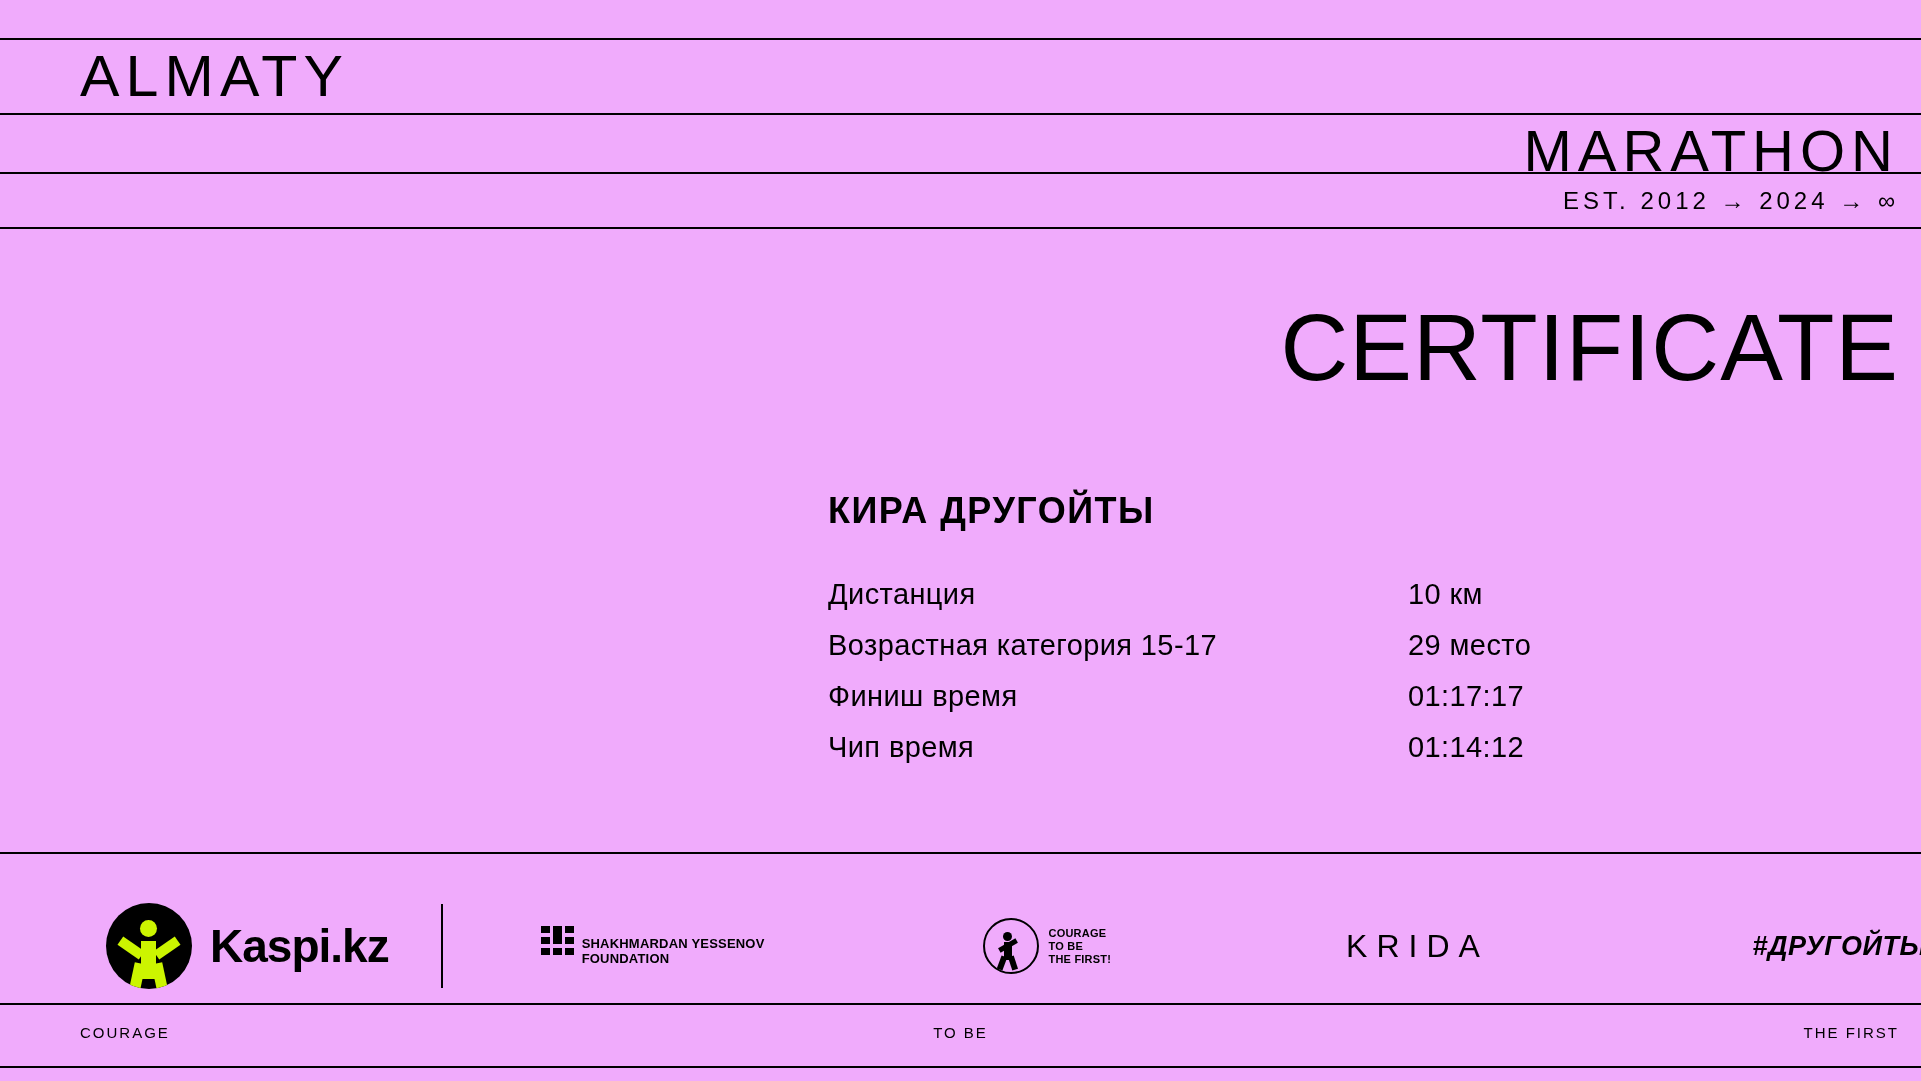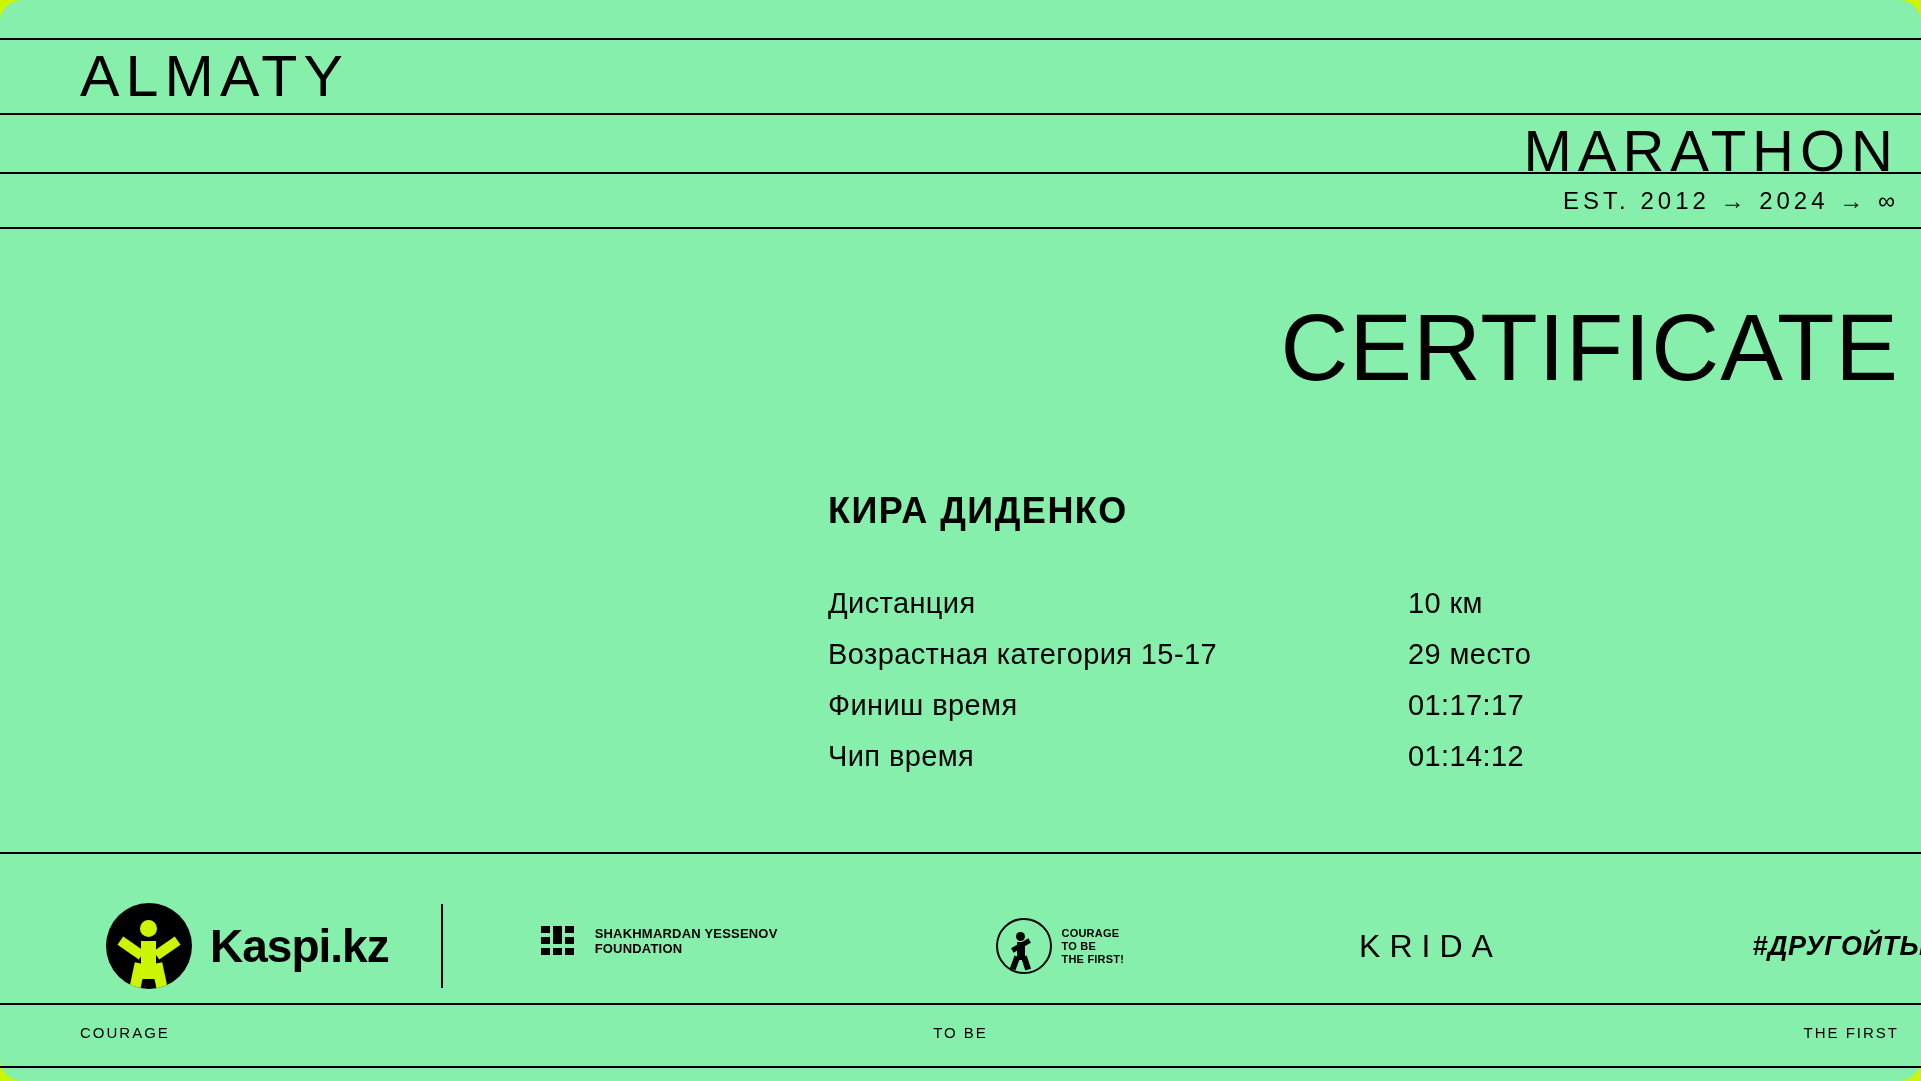--- a/index.html
+++ b/index.html
@@ -11,22 +11,21 @@
     width: 1921px;
     height: 1081px;
     overflow: hidden;
     font-family: "Liberation Sans", sans-serif;
     color: #000;
     position: relative;
   }
   .certificate {
     position: absolute;
     inset: 0;
-    background: #86efac;
-    border-radius: 22px;
+    background: #f0abfc;
   }
 
   
   .rule {
     position: absolute;
     left: 0;
     width: 100%;
     height: 2px;
     background: #000;
   }
@@ -94,21 +93,21 @@
 
   
   .results {
     position: absolute;
     left: 828px;
     top: 578px;
     width: 840px;
   }
   .result-row {
     display: flex;
-    align-items: center;
+    align-items: flex-start;
     height: 51px;
   }
   .result-label {
     width: 580px;
     font-size: 29px;
     letter-spacing: 0.4px;
   }
   .result-value {
     font-size: 29px;
     letter-spacing: 0.4px;
@@ -200,22 +199,22 @@
   }
   .divider-v {
     width: 2px;
     height: 84px;
     background: #000;
     margin-left: 52px;
   }
 
   .yessenov {
     display: flex;
-    align-items: flex-start;
-    gap: 20px;
+    align-items: flex-end;
+    gap: 7px;
     margin-left: 98px;
   }
   .yessenov-mark {
     width: 34px;
     height: 40px;
     display: grid;
     grid-template-columns: repeat(3, 9px);
     grid-auto-rows: 7px;
     gap: 4px 3px;
   }
@@ -320,21 +319,21 @@
   <div class="rule r2"></div>
   <div class="rule r3"></div>
   <div class="rule r4"></div>
 
   <div class="brand-almaty">ALMATY</div>
   <div class="brand-marathon">MARATHON</div>
   <div class="brand-est">EST. 2012 → 2024 → ∞</div>
 
   <div class="cert-title">CERTIFICATE</div>
 
-  <div class="runner-name">КИРА ДИДЕНКО</div>
+  <div class="runner-name">КИРА ДРУГОЙТЫ</div>
 
   <div class="results">
     <div class="result-row">
       <div class="result-label">Дистанция</div>
       <div class="result-value">10 км</div>
     </div>
     <div class="result-row">
       <div class="result-label">Возрастная категория 15-17</div>
       <div class="result-value">29 место</div>
     </div>

